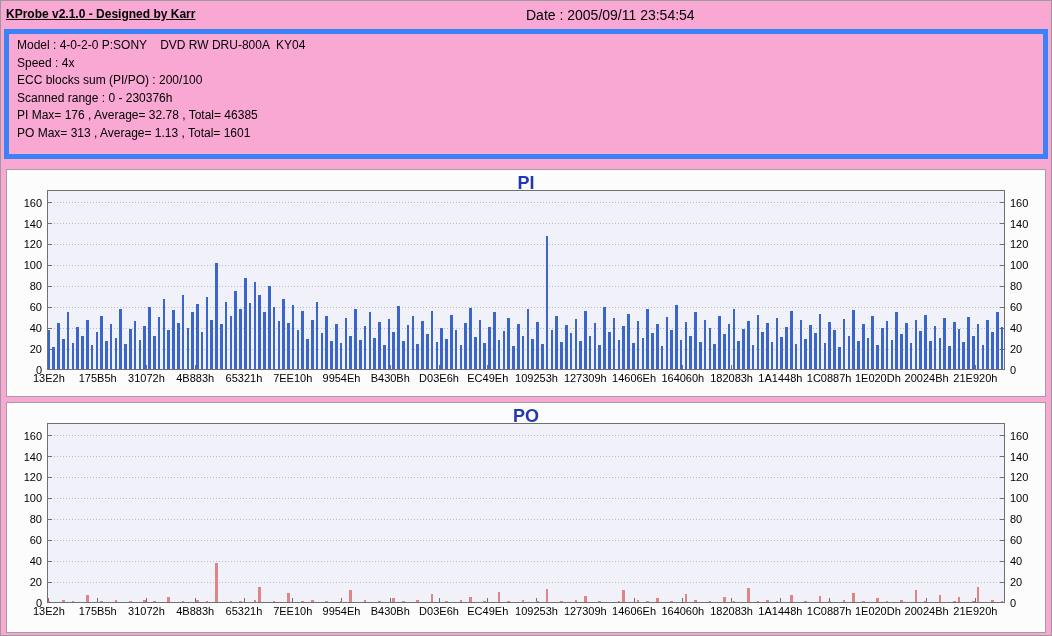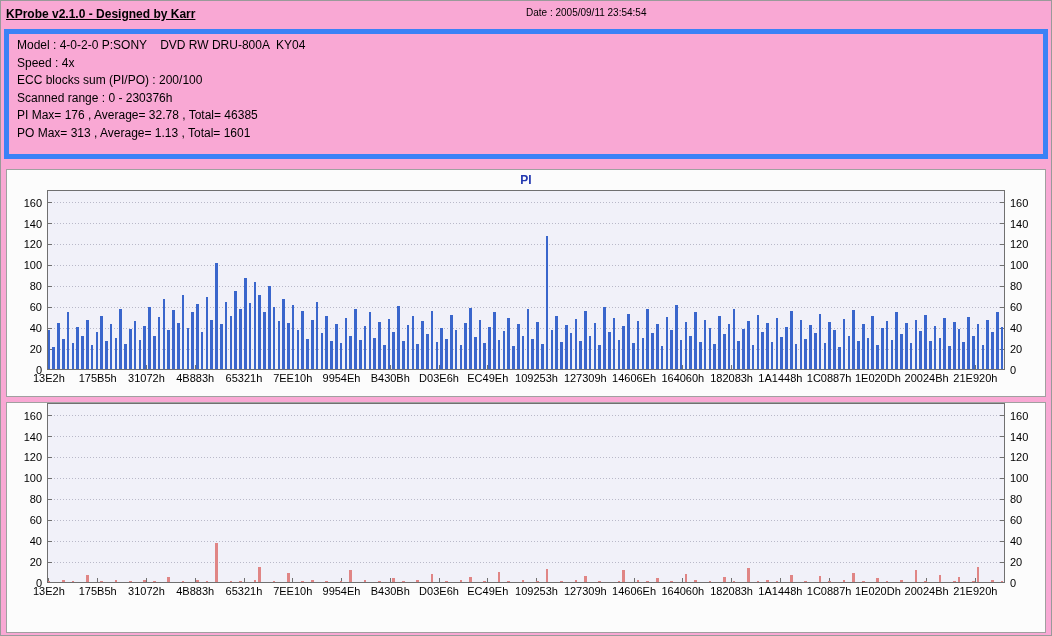--- a/index.html
+++ b/index.html
@@ -8,38 +8,38 @@
     position:relative; width:1052px; height:636px;
     background:#f9a8d4; border:1px solid #9a9a9a; box-sizing:border-box;
     overflow:hidden;
   }
   .header-title {
     position:absolute; left:5px; top:6px;
     font-size:12px; font-weight:bold; text-decoration:underline; color:#000;
     white-space:pre;
   }
   .header-date {
-    position:absolute; left:525px; top:6px; font-size:10px; color:#000; white-space:pre;
+    position:absolute; left:525px; top:6px; font-size:14px; color:#000; white-space:pre;
   }
   .info-box {
     position:absolute; left:3px; right:3px; top:28px; height:130px;
     border:5px solid #3b82f6; box-sizing:border-box;
     padding:3px 8px;
   }
   .info-line { font-size:12px; line-height:17.5px; color:#000; white-space:pre; }
 
   .chart-panel {
     position:absolute; left:5px; width:1040px;
     background:#fcfcfc; border:1px solid #a0a0a0; box-sizing:border-box;
   }
   #chart-pi { top:168px; height:228px; }
   #chart-po { top:401px; height:231px; }
 
   .chart-title {
-    text-align:center; font-size:12px; font-weight:bold; color:#2238b0;
+    text-align:center; font-size:18px; font-weight:bold; color:#2238b0;
     padding-top:3px; height:17px;
   }
   .plot-row { display:flex; align-items:flex-start; }
   .yaxis { width:40px; position:relative; height:180px; font-size:11px; color:#000; }
   .ylabel { position:absolute; line-height:12px; }
   .yaxis.left .ylabel { right:5px; }
   .yaxis.right .ylabel { left:5px; }
   .plot { position:relative; flex:1; height:180px; background:#f1f1f9; }
   .plot svg { display:block; }
   .xlabels-row { display:flex; margin-top:2px; height:16px; }
@@ -361,20 +361,21 @@
           <span class="xlabel" style="left:81.64%">1C0887h</span>
           <span class="xlabel" style="left:86.73%">1E020Dh</span>
           <span class="xlabel" style="left:91.82%">20024Bh</span>
           <span class="xlabel" style="left:96.91%">21E920h</span>
         </div>
       <div class="xlabels-spacer"></div>
     </div>
   </div>
 
   <div class="chart-panel" id="chart-po">
+    <div class="chart-title">PO</div>
     <div class="plot-row">
       <div class="yaxis left">
           <span class="ylabel" style="bottom:-6.0px">0</span>
           <span class="ylabel" style="bottom:14.9px">20</span>
           <span class="ylabel" style="bottom:35.9px">40</span>
           <span class="ylabel" style="bottom:56.8px">60</span>
           <span class="ylabel" style="bottom:77.7px">80</span>
           <span class="ylabel" style="bottom:98.7px">100</span>
           <span class="ylabel" style="bottom:119.6px">120</span>
           <span class="ylabel" style="bottom:140.5px">140</span>

